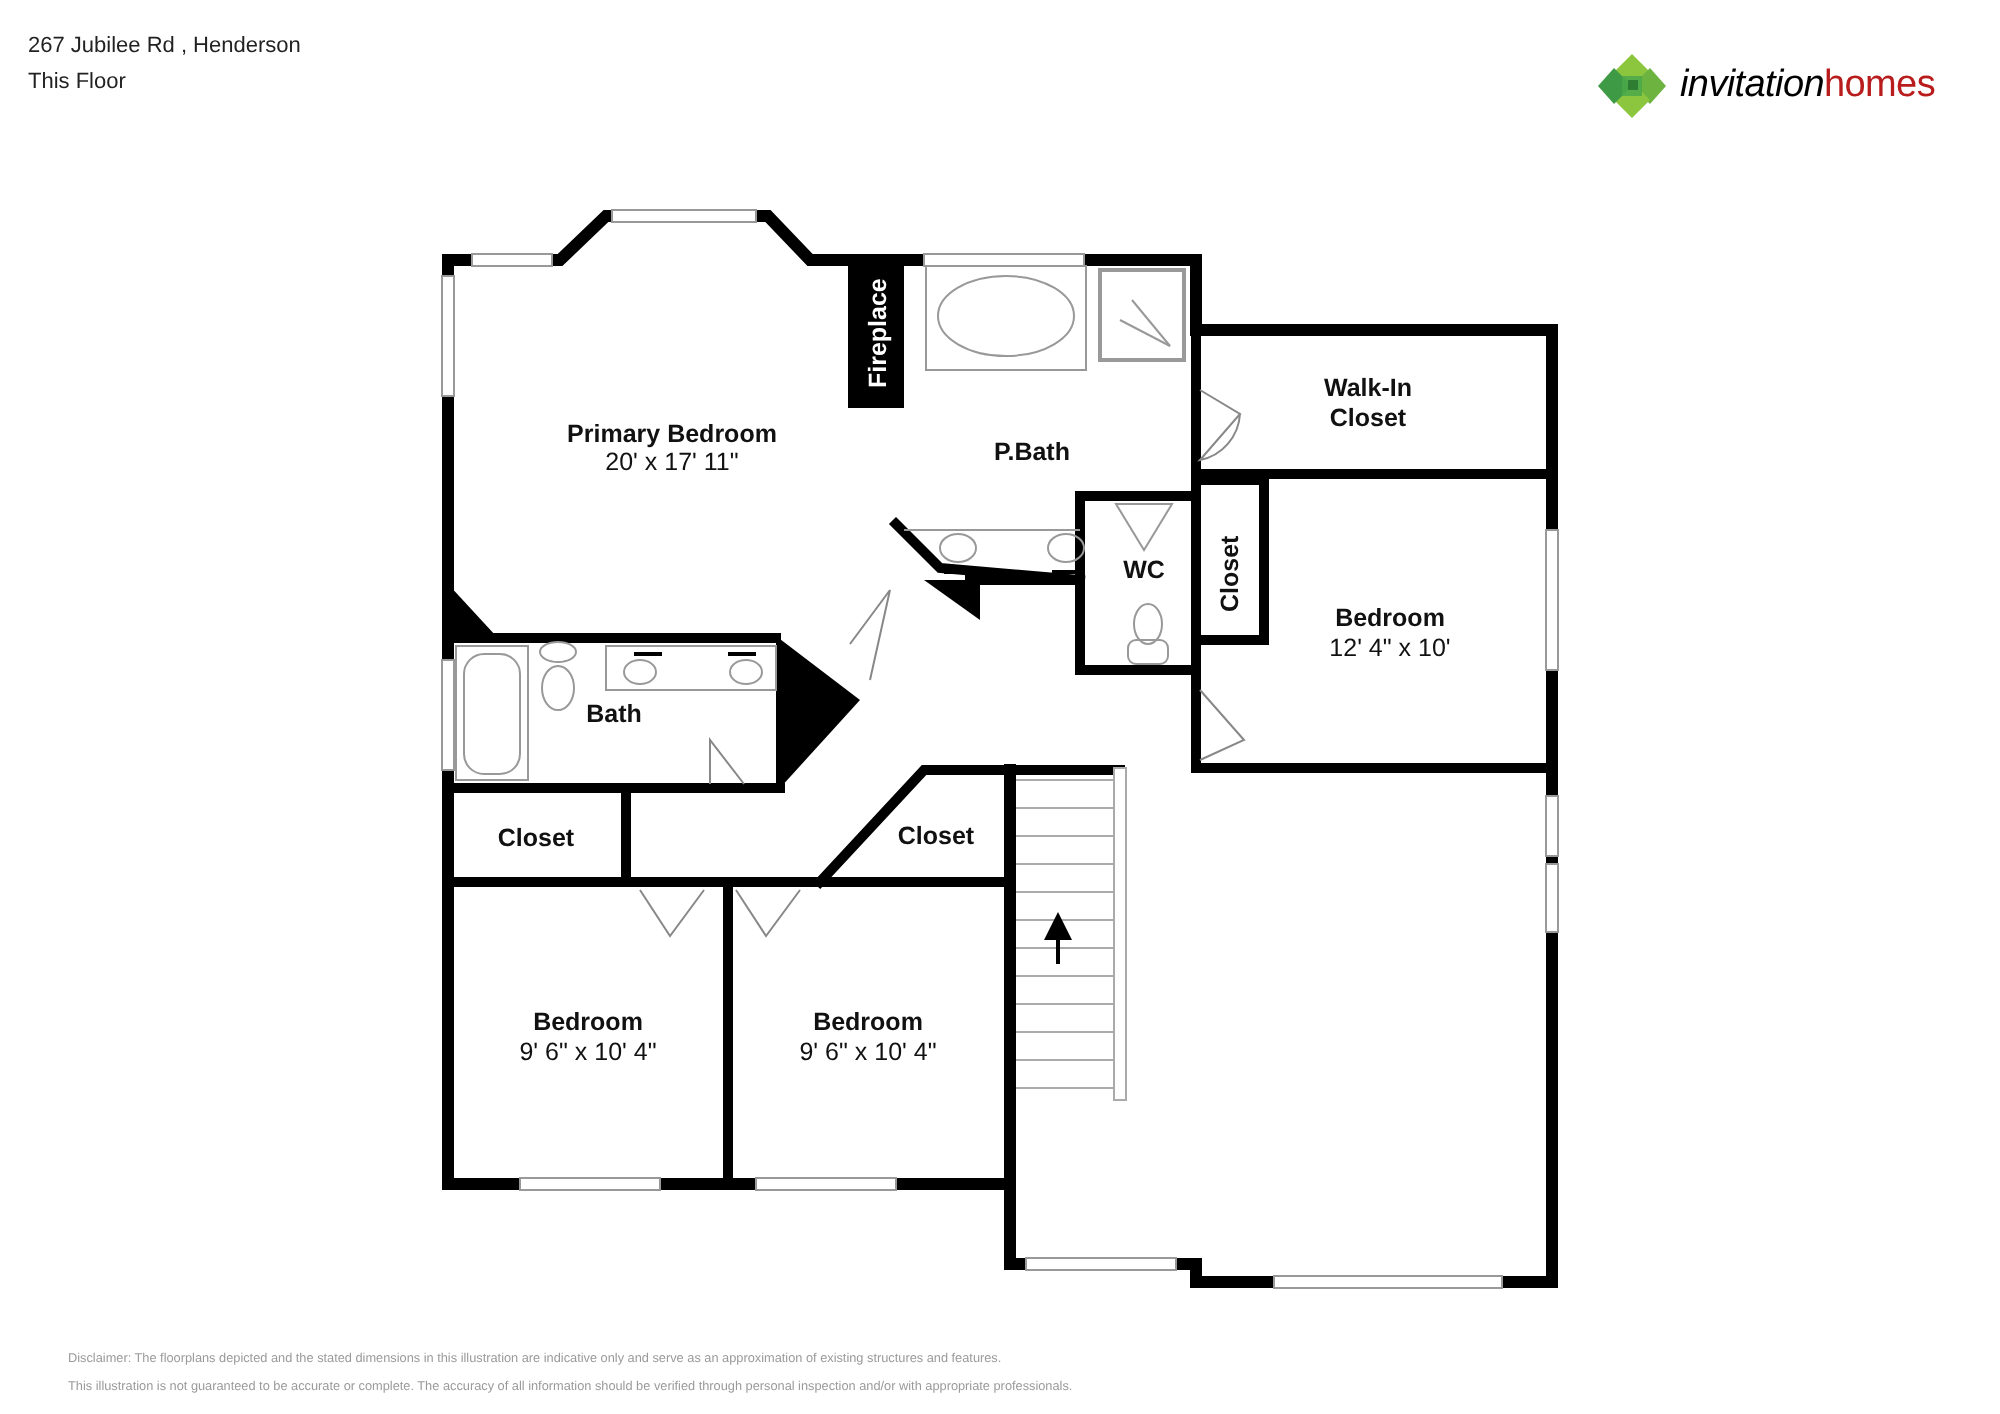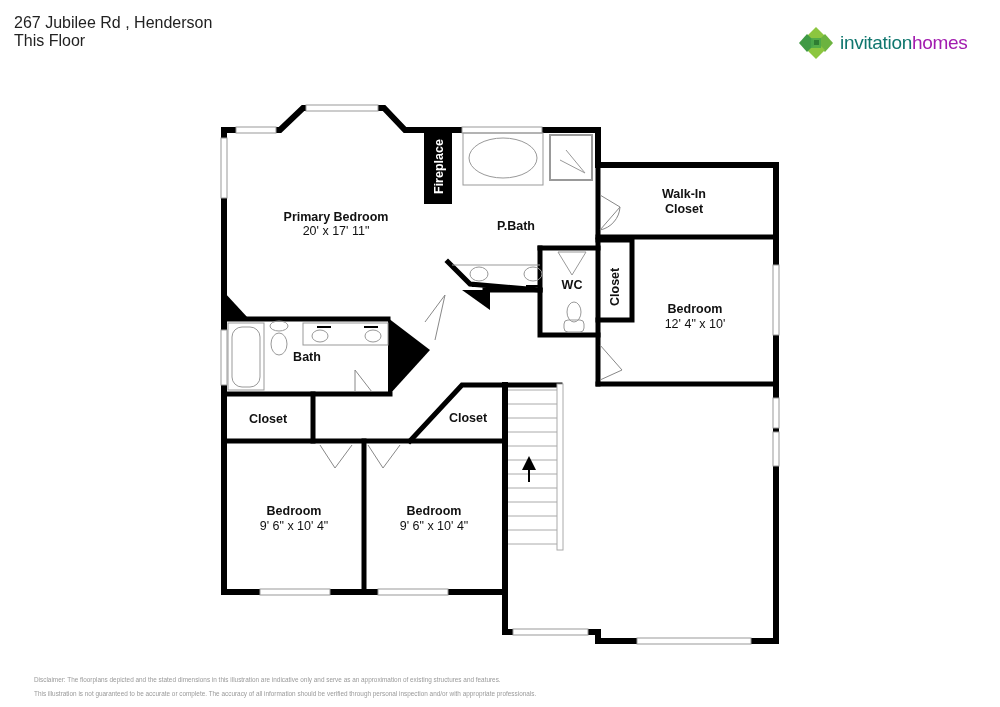--- a/index.html
+++ b/index.html
@@ -1,21 +1,21 @@
 <!DOCTYPE html>
 <html><head>
 <meta charset="utf-8">
 <style>
   html, body { margin: 0; padding: 0; background: #ffffff; }
   body { width: 1000px; height: 707px; position: relative; overflow: hidden; font-family: "Liberation Sans", sans-serif; }
-  .header { position: absolute; left: 14px; top: 14px; color: #222; font-size: 16px; line-height: 18px; }
+  .header { position: absolute; left: 14px; top: 14px; color: #222; font-size: 11px; line-height: 18px; }
   .logo { position: absolute; left: 798px; top: 26px; display: flex; align-items: center; }
   .logo-text { font-size: 19px; letter-spacing: -0.3px; margin-left: 6px; font-family: "Liberation Sans", sans-serif; }
-  .logo-text .a { color: #0f766e; }
-  .logo-text .b { color: #a21caf; }
+  .logo-text .a { color: #000000; font-style: italic; }
+  .logo-text .b { color: #b91c1c; }
   .plan { position: absolute; left: 0; top: 0; }
   .room-label { font-family: "Liberation Sans", sans-serif; font-weight: bold; font-size: 12.5px; fill: #111; }
   .room-dim { font-family: "Liberation Sans", sans-serif; font-size: 12.5px; fill: #111; }
   .disclaimer { position: absolute; left: 34px; top: 673px; color: #9a9a9a; font-size: 6.4px; line-height: 14px; }
 </style>
 </head>
 <body>
 
 <div class="header">
   <div>267 Jubilee Rd , Henderson</div>

